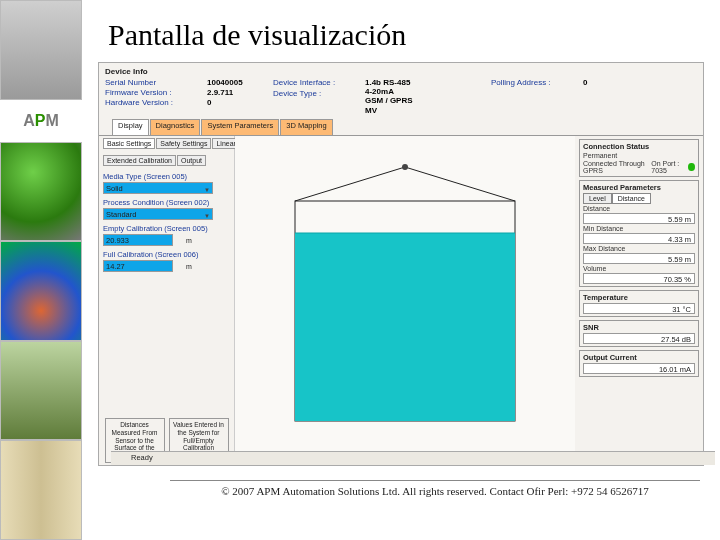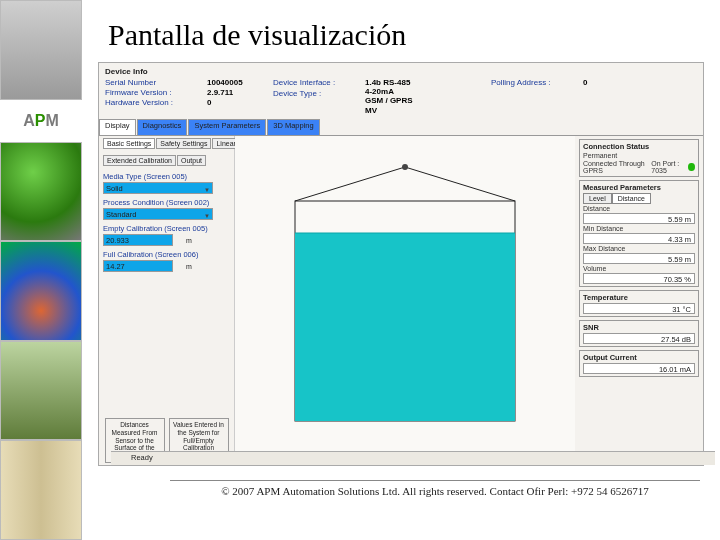--- a/index.html
+++ b/index.html
@@ -22,22 +22,22 @@
   .device-row { display: flex; gap: 6px; align-items: flex-start; }
   .di-col { display: flex; flex-direction: column; gap: 1px; width: 96px; }
   .di-label { color: #1a3a9a; }
   .di-val { color: #000; font-weight: 600; }
   .di-col2 { width: 60px; }
   .di-col3 { width: 86px; }
   .di-col4 { width: 120px; }
   .di-col5 { width: 86px; }
   .di-col6 { width: 50px; }
 
-  .tabs { height: 16px; display: flex; gap: 1px; padding-left: 0; }
-  .tab { border: 1px solid #999; border-bottom: none; padding: 1px 5px; background: #3b82f6; font-size: 7.5px; cursor: pointer; white-space: nowrap; }
+  .tabs { height: 16px; display: flex; gap: 1px; padding-left: 13px; }
+  .tab { border: 1px solid #999; border-bottom: none; padding: 1px 5px; background: #fdba74; font-size: 7.5px; cursor: pointer; white-space: nowrap; }
   .tab.active { background: #fff; }
 
   .content { display: flex; height: 330px; border-top: 1px solid #999; }
 
   .left-panel { width: 136px; border-right: 1px solid #ccc; padding: 2px 4px; display: flex; flex-direction: column; gap: 4px; }
   .subtabs { display: flex; gap: 1px; margin-bottom: 2px; }
   .subtab { border: 1px solid #999; font-size: 7px; padding: 1px 3px; background: #eee; white-space: nowrap; cursor: pointer; }
   .subtab.active { background: #fff; }
   .field-group { display: flex; flex-direction: column; gap: 1px; }
   .field-label { color: #1a3a9a; font-size: 7.5px; }

